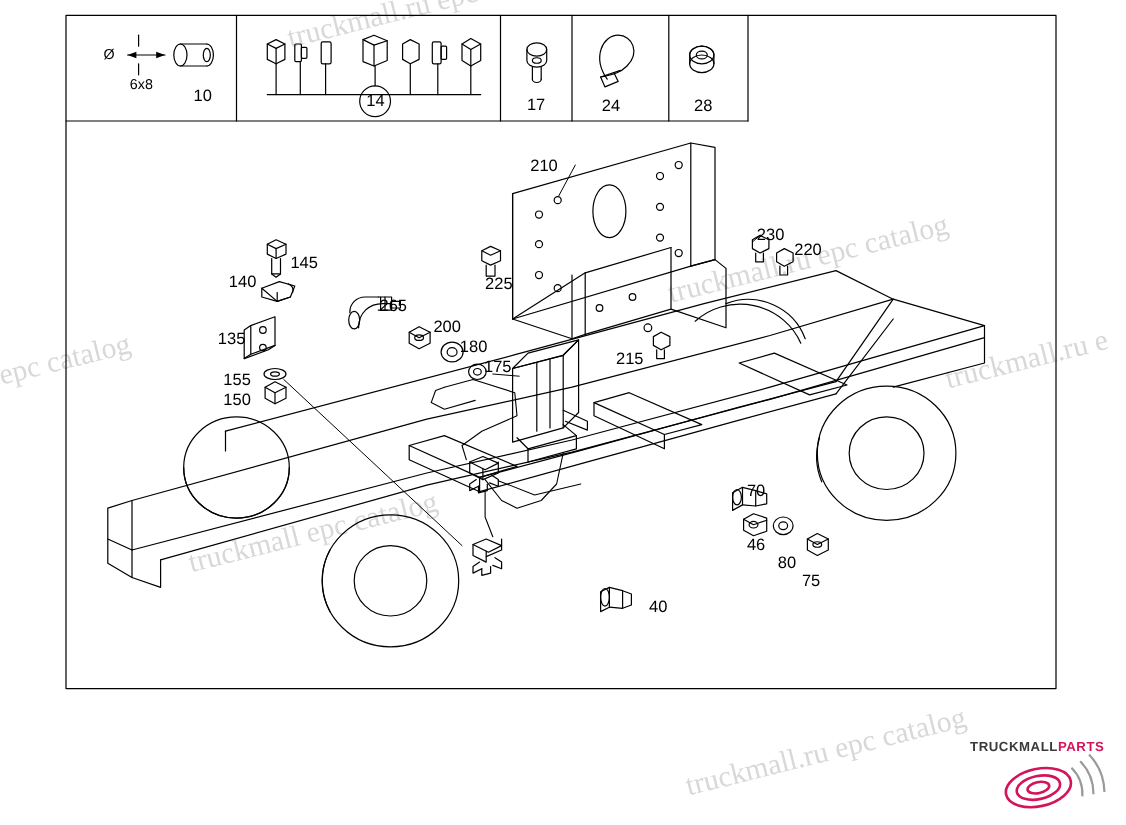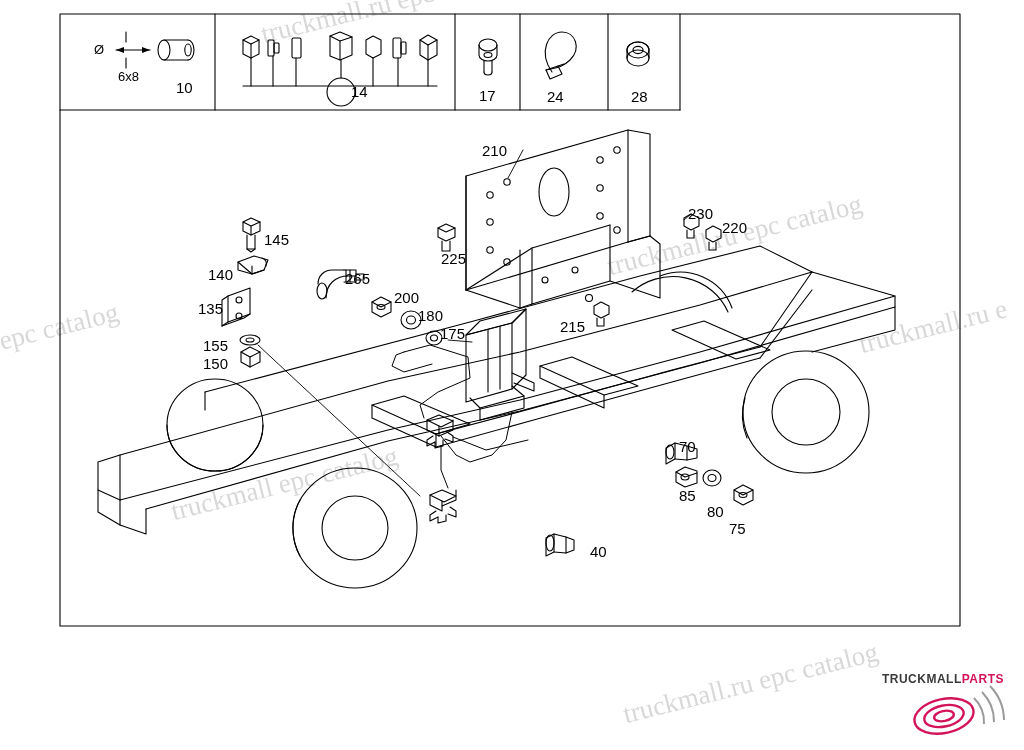--- a/index.html
+++ b/index.html
@@ -381,41 +381,41 @@
         <line x1="472" y1="342" x2="448" y2="340"></line>
         <line x1="523" y1="150" x2="508" y2="178"></line>
         <line x1="691" y1="214" x2="684" y2="220"></line>
       </g>
     </g>
   </svg>
 
   <div class="label" style="left:176px;top:79px;">10</div>
   <div class="label small" style="left:118px;top:41px;margin-top:28px;">6x8</div>
   <div class="label small" style="left:94px;top:42px;">Ø</div>
-  <div class="label" style="left:351px;top:83px;">14</div>
+  <div class="label" style="left:333px;top:83px;">14</div>
   <div class="label" style="left:479px;top:87px;">17</div>
   <div class="label" style="left:547px;top:88px;">24</div>
   <div class="label" style="left:631px;top:88px;">28</div>
 
   <div class="label" style="left:264px;top:231px;">145</div>
-  <div class="label" style="left:208px;top:266px;text-align:center;">140</div>
+  <div class="label" style="left:208px;top:248px;text-align:center;">140</div>
   <div class="label" style="left:198px;top:300px;">135</div>
   <div class="label" style="left:203px;top:337px;">155</div>
   <div class="label" style="left:203px;top:355px;">150</div>
   <div class="label" style="left:345px;top:270px;">265</div>
   <div class="label" style="left:394px;top:289px;">200</div>
   <div class="label" style="left:418px;top:307px;text-align:center;">180</div>
   <div class="label" style="left:440px;top:325px;">175</div>
   <div class="label" style="left:482px;top:142px;">210</div>
   <div class="label" style="left:441px;top:250px;">225</div>
   <div class="label" style="left:688px;top:205px;">230</div>
   <div class="label" style="left:722px;top:219px;">220</div>
   <div class="label" style="left:560px;top:318px;">215</div>
   <div class="label" style="left:679px;top:438px;">70</div>
-  <div class="label" style="left:679px;top:487px;">85</div>
+  <div class="label" style="left:679px;top:487px;">46</div>
   <div class="label" style="left:707px;top:503px;">80</div>
   <div class="label" style="left:729px;top:520px;">75</div>
   <div class="label" style="left:590px;top:543px;">40</div>
 
   <div class="brand">
     <div class="brand-text">
       <span>TRUCKMALL</span><span class="accent">PARTS</span>
     </div>
     <svg width="186" height="74" viewBox="0 0 186 74">
       <g fill="none" stroke="#d4145a" stroke-width="2.4">

